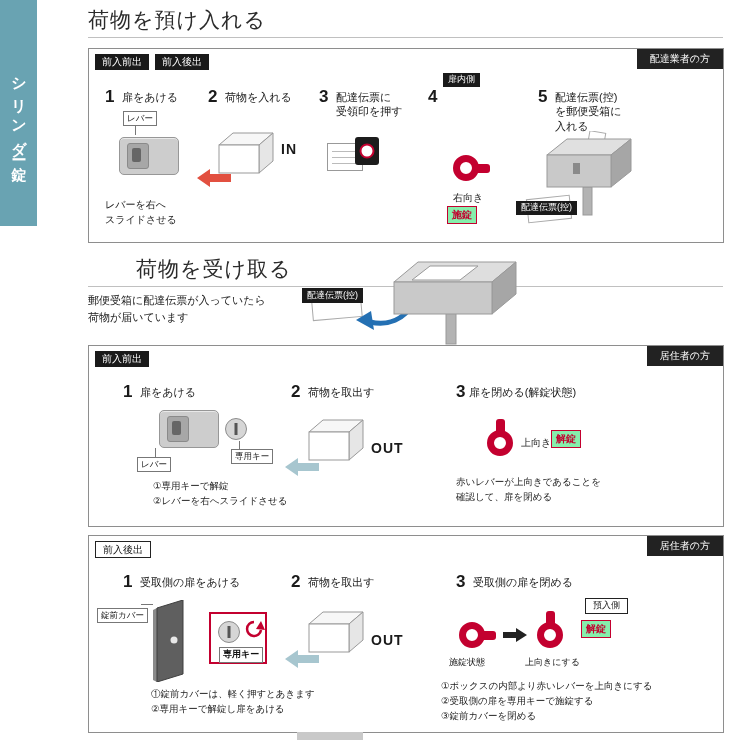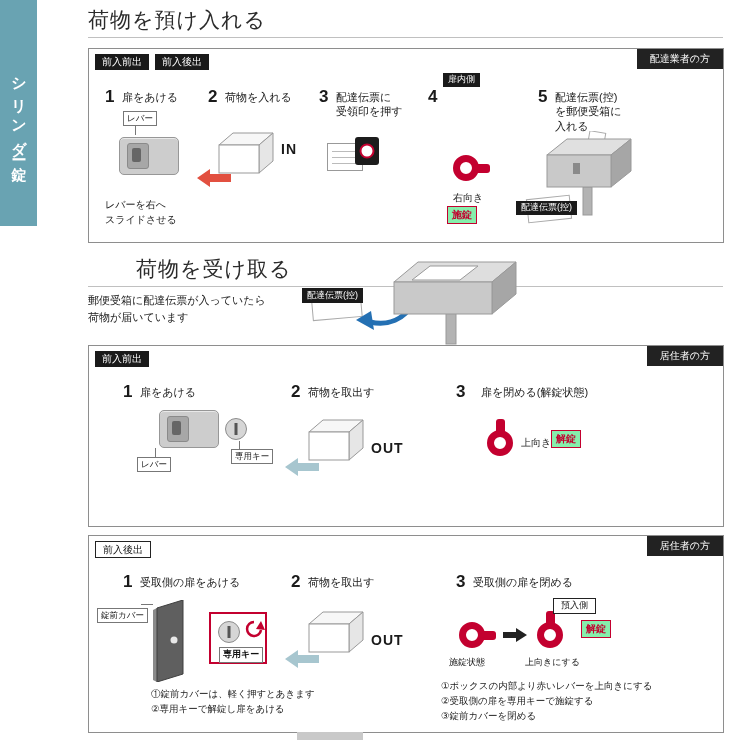--- a/index.html
+++ b/index.html
@@ -143,41 +143,45 @@
     <span class="abs lbl" style="left:51px;top:39px;">扉をあける</span>
     <div class="abs plate" style="left:70px;top:64px;">
       <div class="plate-slot"></div>
       <div class="plate-knob"></div>
     </div>
     <div class="abs keycyl" style="left:136px;top:72px;"></div>
     <div class="abs line" style="left:66px;top:102px;width:1px;height:9px;"></div>
     <span class="abs part" style="left:48px;top:111px;">レバー</span>
     <div class="abs line" style="left:150px;top:95px;width:1px;height:8px;"></div>
     <span class="abs part" style="left:142px;top:103px;">専用キー</span>
+    <div class="abs cap pre" style="left:64px;top:132px;">①専用キーで解錠
+②レバーを右へスライドさせる</div>
 
     <span class="abs num" style="left:202px;top:36px;">2</span>
     <span class="abs lbl" style="left:219px;top:39px;">荷物を取出す</span>
     <svg class="abs" style="left:212px;top:68px;" width="64" height="52" viewBox="0 0 64 52">
       <polygon points="8,18 22,6 62,6 48,18" fill="#f7f7f7" stroke="#999"></polygon>
       <polygon points="48,18 62,6 62,34 48,46" fill="#e6e6e6" stroke="#999"></polygon>
       <rect x="8" y="18" width="40" height="28" fill="#ffffff" stroke="#999"></rect>
     </svg>
     <span class="abs dir" style="left:282px;top:94px;">OUT</span>
     <svg class="abs" style="left:196px;top:112px;" width="34" height="18" viewBox="0 0 34 18">
       <polygon points="0,9 13,0 13,5 34,5 34,13 13,13 13,18" fill="#a7c6cf"></polygon>
     </svg>
 
     <span class="abs num" style="left:367px;top:36px;">3</span>
-    <span class="abs lbl" style="left:392px;top:39px;">扉を閉める(解錠状態)</span>
+    <span class="abs lbl" style="left:380px;top:39px;">扉を閉める(解錠状態)</span>
     <div class="abs lever" style="left:398px;top:84px;">
       <div class="ring"></div>
       <div class="stem-u"></div>
     </div>
     <span class="abs cap10" style="left:432px;top:89px;">上向き</span>
     <span class="abs badge-red" style="left:462px;top:84px;">解錠</span>
+    <div class="abs cap pre" style="left:367px;top:128px;">赤いレバーが上向きであることを
+確認して、扉を閉める</div>
   </div>
 
   <div class="panel" style="left:88px;top:535px;width:634px;height:196px;">
     <span class="abs badge-outline" style="left:6px;top:5px;">前入後出</span>
     <span class="badge-aud">居住者の方</span>
 
     <span class="abs num" style="left:34px;top:36px;">1</span>
     <span class="abs lbl" style="left:51px;top:39px;">受取側の扉をあける</span>
     <span class="abs part" style="left:8px;top:62px;margin-top:10px;">錠前カバー</span>
     <div class="abs line" style="left:52px;top:68px;width:12px;height:1px;"></div>
@@ -218,21 +222,21 @@
     <span class="abs" style="left:362px;top:120px;font-size:9px;"></span>
     <span class="abs" style="left:360px;top:120px;font-size:9px;color:#222;">施錠状態</span>
     <svg class="abs" style="left:414px;top:92px;" width="24" height="14" viewBox="0 0 24 14">
       <polygon points="0,4 13,4 13,0 24,7 13,14 13,10 0,10" fill="#222"></polygon>
     </svg>
     <div class="abs lever" style="left:448px;top:86px;">
       <div class="ring"></div>
       <div class="stem-u"></div>
     </div>
     <span class="abs" style="left:436px;top:120px;font-size:9px;color:#222;font-family:Liberation Serif, serif;">上向きにする</span>
-    <span class="abs badge-outline" style="left:464px;top:62px;font-size:9px;">預入側</span>
+    <span class="abs badge-outline" style="left:496px;top:62px;font-size:9px;">預入側</span>
     <span class="abs badge-red" style="left:492px;top:84px;">解錠</span>
     <div class="abs cap pre" style="left:352px;top:142px;">①ボックスの内部より赤いレバーを上向きにする
 ②受取側の扉を専用キーで施錠する
 ③錠前カバーを閉める</div>
   </div>
 
   <div class="foot-bar"></div>
 </div>
 
 </body></html>

